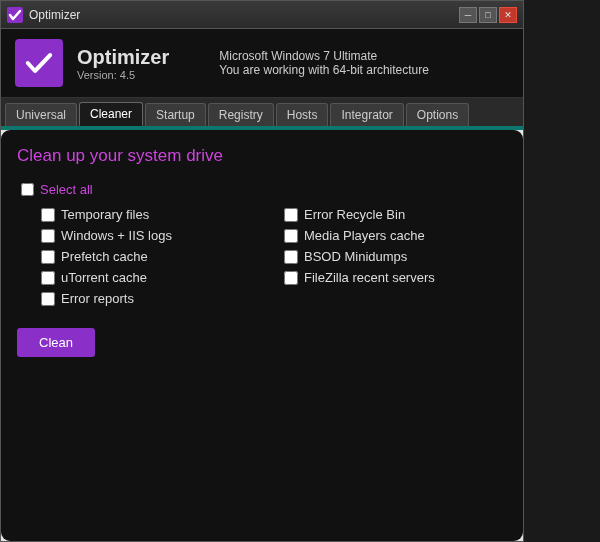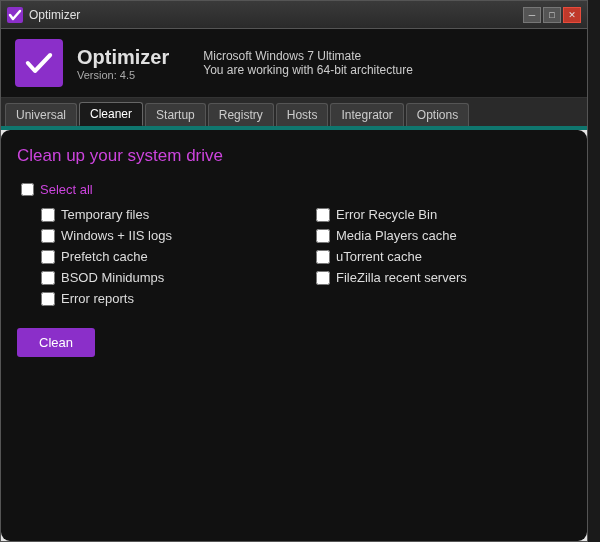--- a/index.html
+++ b/index.html
@@ -8,21 +8,21 @@
       background: #1a1a1a;
       font-family: 'Segoe UI', Tahoma, sans-serif;
       font-size: 13px;
       color: #e0e0e0;
       width: 600px;
       height: 542px;
       overflow: hidden;
     }
 
     .window {
-      width: 588px;
+      width: 524px;
       height: 542px;
       background: #e5e5e5;
       border: 1px solid #555;
       display: flex;
       flex-direction: column;
     }
 
     
     .titlebar {
       background: linear-gradient(to bottom, #3a3a3a, #2a2a2a);
@@ -104,21 +104,21 @@
       color: #e0e0e0;
       line-height: 1.2;
     }
 
     .app-version {
       font-size: 11px;
       color: #aaa;
     }
 
     .app-info {
-      margin-left: 20px;
+      margin-left: 36px;
       display: flex;
       flex-direction: column;
       font-size: 12px;
       color: #ccc;
     }
 
     
     .tabbar {
       background: #2a2a2a;
       display: flex;
@@ -291,26 +291,26 @@
         <span>Media Players cache</span>
       </label>
 
       <label class="checkbox-item">
         <input type="checkbox" style="">
         <span>Prefetch cache</span>
       </label>
 
       <label class="checkbox-item">
         <input type="checkbox" style="">
+        <span>BSOD Minidumps</span>
+      </label>
+
+      <label class="checkbox-item">
+        <input type="checkbox" style="">
         <span>uTorrent cache</span>
-      </label>
-
-      <label class="checkbox-item">
-        <input type="checkbox" style="">
-        <span>BSOD Minidumps</span>
       </label>
 
       <label class="checkbox-item">
         <input type="checkbox" style="">
         <span>FileZilla recent servers</span>
       </label>
 
       <label class="checkbox-item">
         <input type="checkbox" style="">
         <span>Error reports</span>

